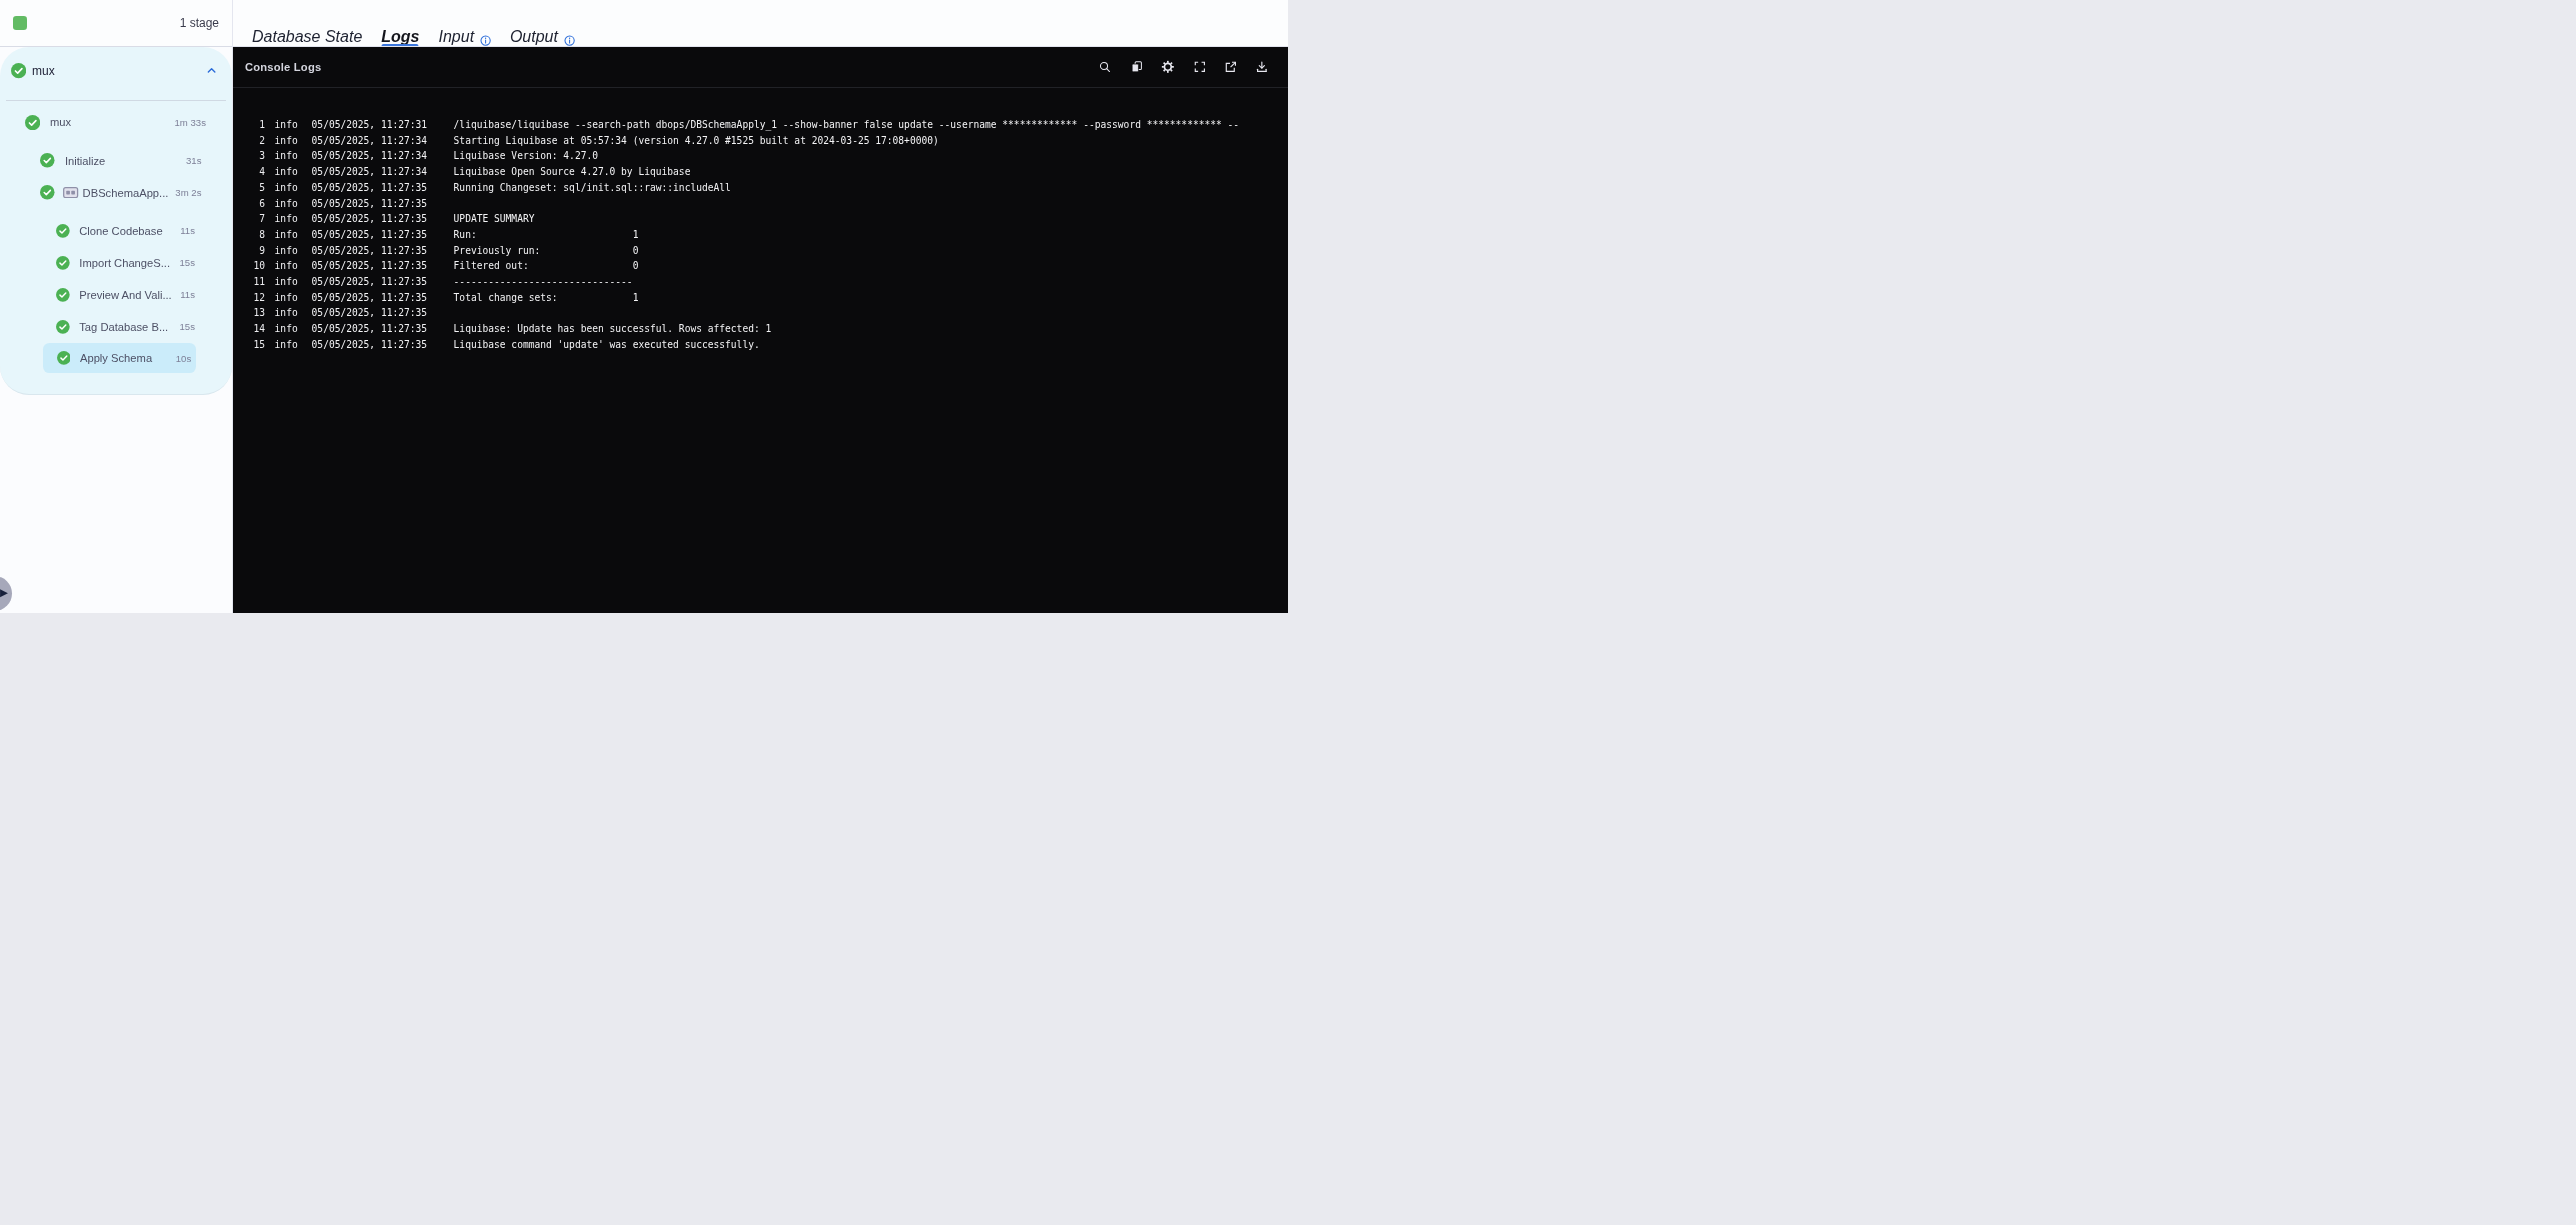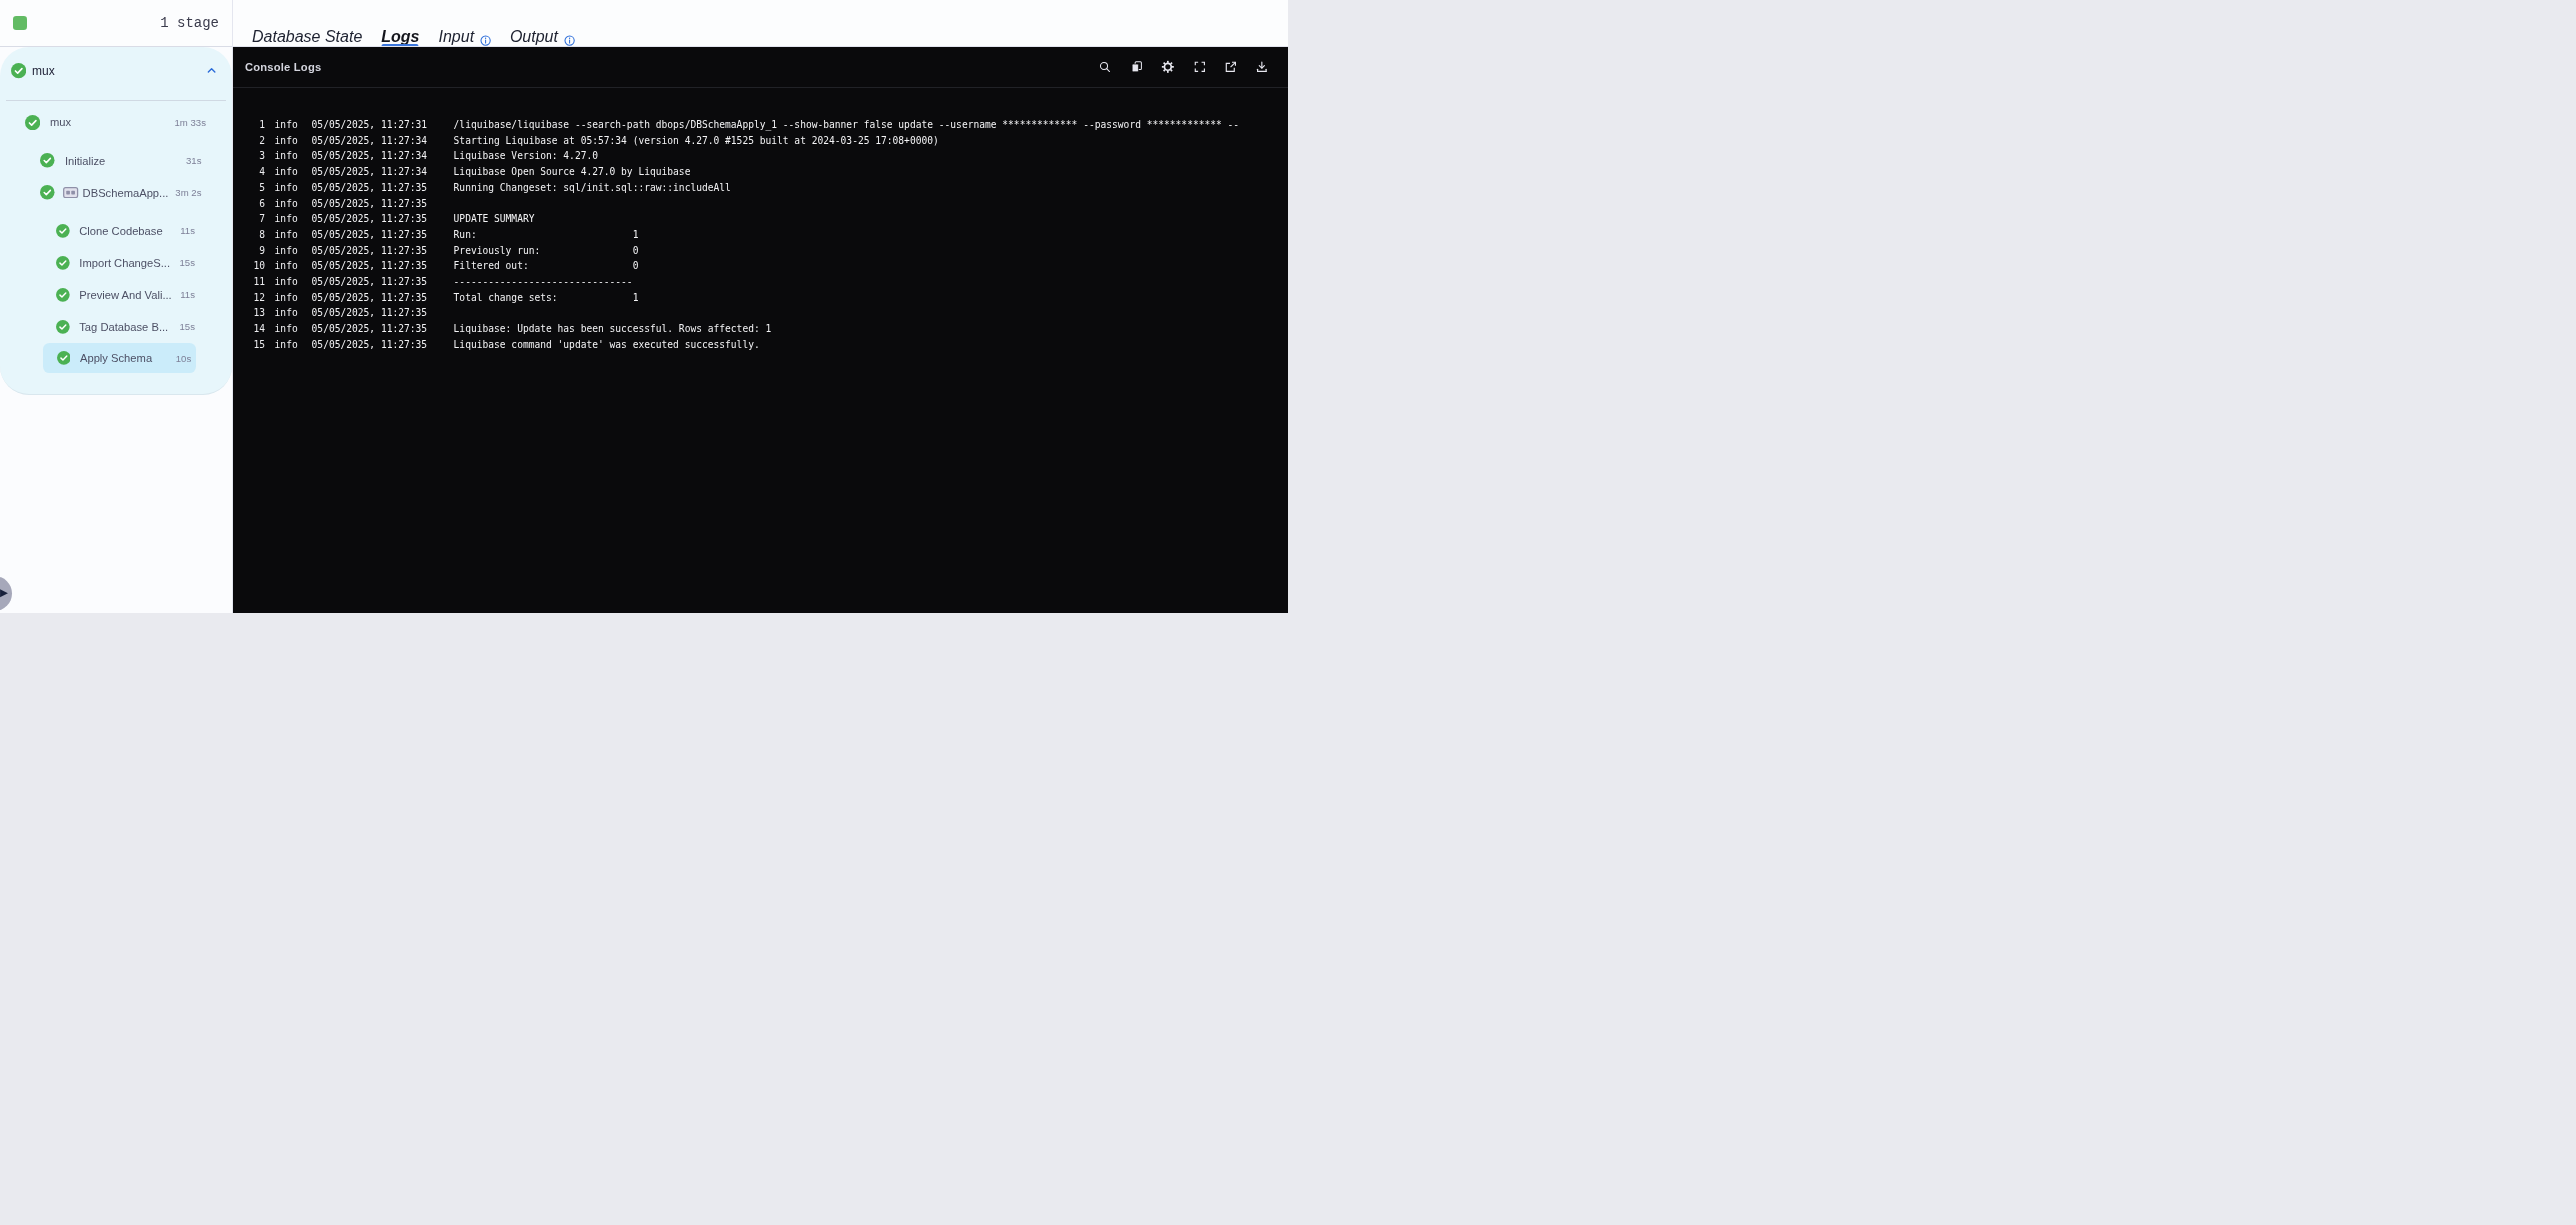--- a/index.html
+++ b/index.html
@@ -25,21 +25,21 @@
     height: 47px; flex: 0 0 47px;
     background: #fcfdfe;
     border-bottom: 0.8px solid #d9dce6;
     display: flex; align-items: center; justify-content: space-between;
     padding: 0 13px 0 13px;
   }
   .stage-square {
     width: 13.7px; height: 13.7px; border-radius: 3.2px;
     background: #62bb64; display: inline-block;
   }
-  .stage-count { font-size: 14px; color: #3a3b4c; font-family: Liberation Mono, monospace; }
+  .stage-count { font-size: 12px; color: #3a3b4c; }
 
   .stage-panel {
     height: 348px; flex: 0 0 348px;
     background: #e7f6fb;
     border-bottom: 0.8px solid #d9e7ee;
     border-radius: 29px;
   }
   .stage-header {
     display: flex; align-items: center;
     height: 35px; margin-top: 6.4px;

